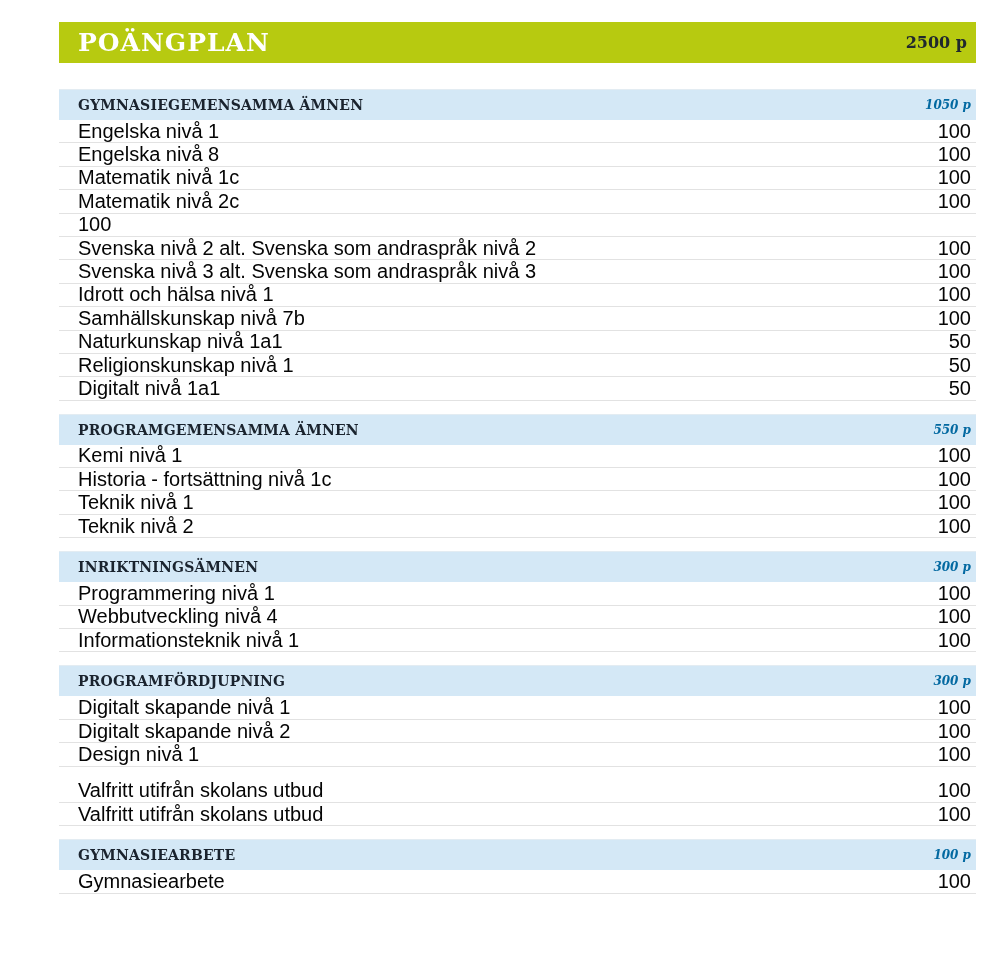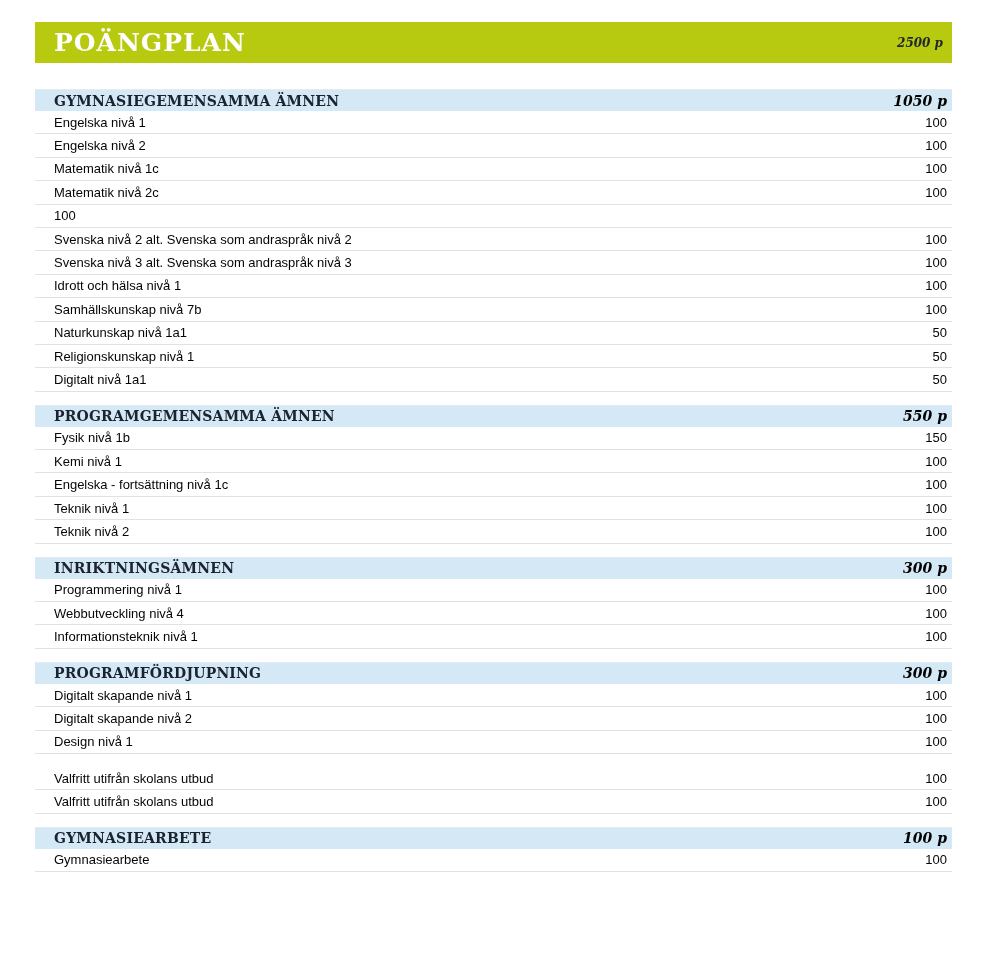--- a/index.html
+++ b/index.html
@@ -12,21 +12,21 @@
     width: 1000px;
     height: 973px;
     position: relative;
     font-family: "Liberation Sans", sans-serif;
     color: #0b0b0b;
     overflow: hidden;
   }
   .page {
     position: absolute;
     top: 22px;
-    left: 35px;
+    left: 59px;
     width: 917px;
     text-align: right;
   }
   
   .main-header {
     background: var(--accent, #b7ca10);
     height: 41px;
     display: flex;
     align-items: center;
     justify-content: space-between;
@@ -37,66 +37,65 @@
     color: #ffffff;
     font-family: "DejaVu Serif", serif;
     font-weight: bold;
     font-size: 25px;
     letter-spacing: 1px;
   }
   .main-points {
     color: #20282e;
     font-family: "DejaVu Serif", serif;
     font-weight: bold;
-    font-style: italic;
-    font-size: 12px;
+    font-size: 16px;
   }
   
   .section { margin-top: 13px; }
   .section:first-of-type { margin-top: 26px; }
   .section-header {
     background: var(--section-bg, #d4e8f6);
     border-top: 1px solid #e3ecf2;
-    height: 22px;
+    height: 31px;
     display: flex;
     align-items: center;
     justify-content: space-between;
     padding: 0 5px 0 19px;
     box-sizing: border-box;
   }
   .section-title {
     font-family: "DejaVu Serif", serif;
     font-weight: bold;
     font-size: 14px;
     letter-spacing: 0.2px;
     color: #1a232e;
     white-space: nowrap;
   }
   .section-points {
     font-family: "DejaVu Serif", serif;
     font-weight: bold;
     font-style: italic;
-    font-size: 14px;
-    color: #000000;
+    font-size: 12px;
+    color: #0369a1;
     white-space: nowrap;
   }
   .course-list {
     list-style: none;
     margin: 0;
     padding: 0;
   }
   .course-row {
     display: flex;
     align-items: center;
     justify-content: space-between;
     height: 22.4px;
     border-bottom: 1px solid #e2e2e2;
     padding: 0 5px 0 19px;
     box-sizing: content-box;
-    font-size: 13px;
+    font-size: 20px;
     color: #050505;
   }
   .course-name { white-space: nowrap; }
   .course-points { white-space: nowrap; }
 </style>
 </head>
 <body>
 
 <div class="page">
   <header class="main-header">
@@ -109,21 +108,21 @@
       <span class="section-title">GYMNASIEGEMENSAMMA ÄMNEN</span>
       <span class="section-points">1050 p</span>
     </div>
     <ul class="course-list">
   <li class="course-row">
     <span class="course-name">Engelska nivå 1</span>
     <span class="course-points">100</span>
   </li>
 
   <li class="course-row">
-    <span class="course-name">Engelska nivå 2</span>
+    <span class="course-name">Engelska nivå 8</span>
     <span class="course-points">100</span>
   </li>
 
   <li class="course-row">
     <span class="course-name">Matematik nivå 1c</span>
     <span class="course-points">100</span>
   </li>
 
   <li class="course-row">
     <span class="course-name">Matematik nivå 2c</span>
@@ -170,32 +169,28 @@
   </li>
 </ul>
   </section>
 
   <section class="section">
     <div class="section-header">
       <span class="section-title">PROGRAMGEMENSAMMA ÄMNEN</span>
       <span class="section-points">550 p</span>
     </div>
     <ul class="course-list">
-  <li class="course-row">
-    <span class="course-name">Fysik nivå 1b</span>
-    <span class="course-points">150</span>
-  </li>
 
   <li class="course-row">
     <span class="course-name">Kemi nivå 1</span>
     <span class="course-points">100</span>
   </li>
 
   <li class="course-row">
-    <span class="course-name">Engelska - fortsättning nivå 1c</span>
+    <span class="course-name">Historia - fortsättning nivå 1c</span>
     <span class="course-points">100</span>
   </li>
 
   <li class="course-row">
     <span class="course-name">Teknik nivå 1</span>
     <span class="course-points">100</span>
   </li>
 
   <li class="course-row">
     <span class="course-name">Teknik nivå 2</span>

